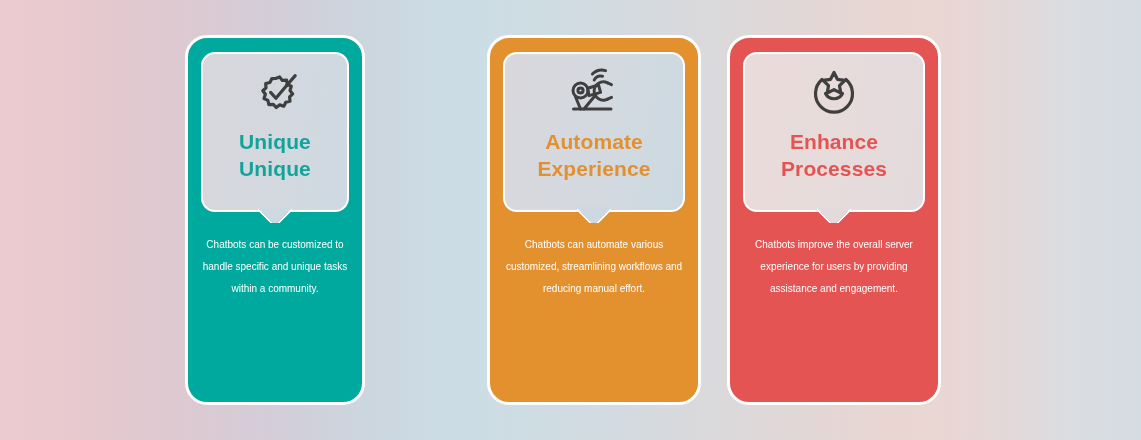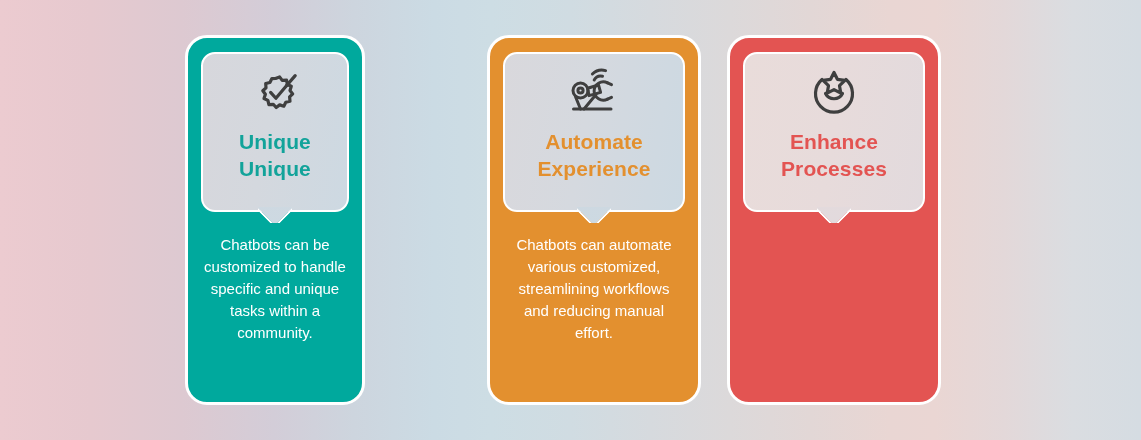--- a/index.html
+++ b/index.html
@@ -109,21 +109,21 @@
     letter-spacing: 0.1px;
   }
 
   .body-text {
     position: absolute;
     left: 14px;
     right: 14px;
     top: 196px;
     text-align: center;
     color: #ffffff;
-    font-size: 15px;
+    font-size: 10px;
     line-height: 22px;
   }
 
   
   #card-unique-tasks {
     left: 185px;
     top: 35px;
     width: 180px;
     height: 370px;
     background: #00a99d;
@@ -258,15 +258,16 @@
           <span>Enhance</span><br>
           <span>Processes</span>
         </div>
 
         <div class="notch">
           <div class="notch-shape"></div>
         </div>
       </div>
     </div>
 
+    <div class="body-text">Chatbots improve the overall server experience for users by providing assistance and engagement.</div>
   </div>
 
 </div>
 
 </body></html>

